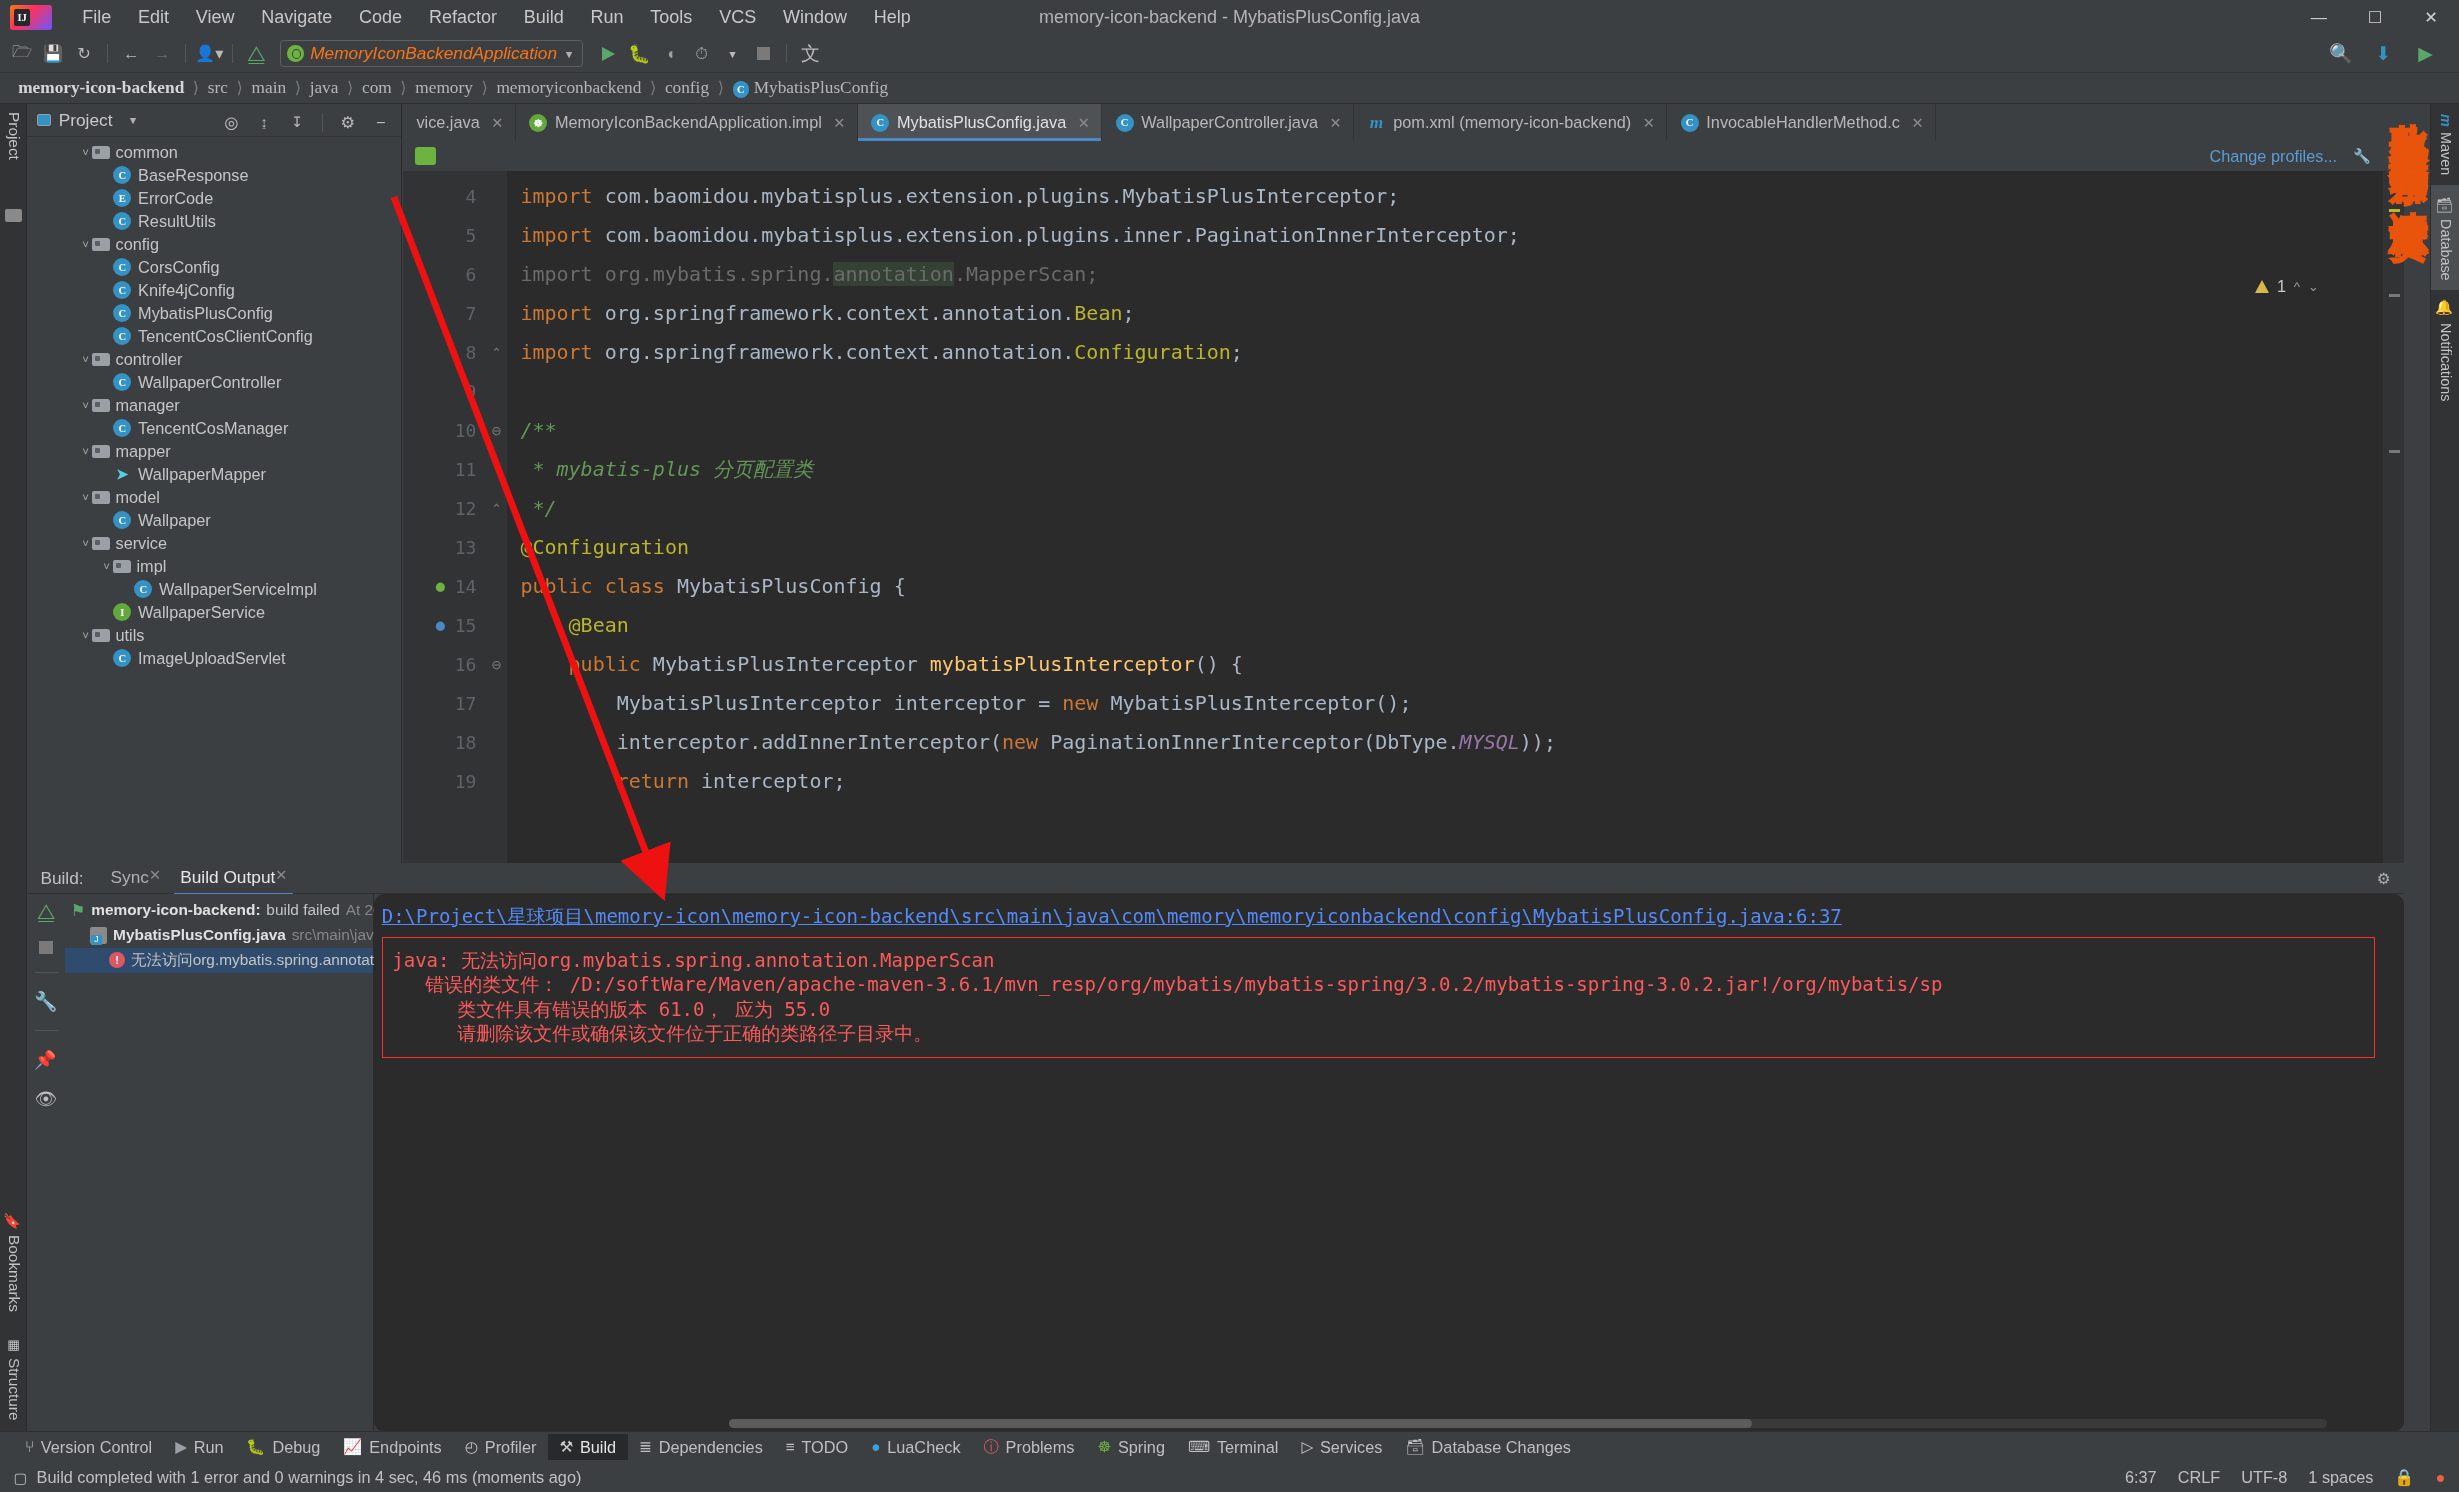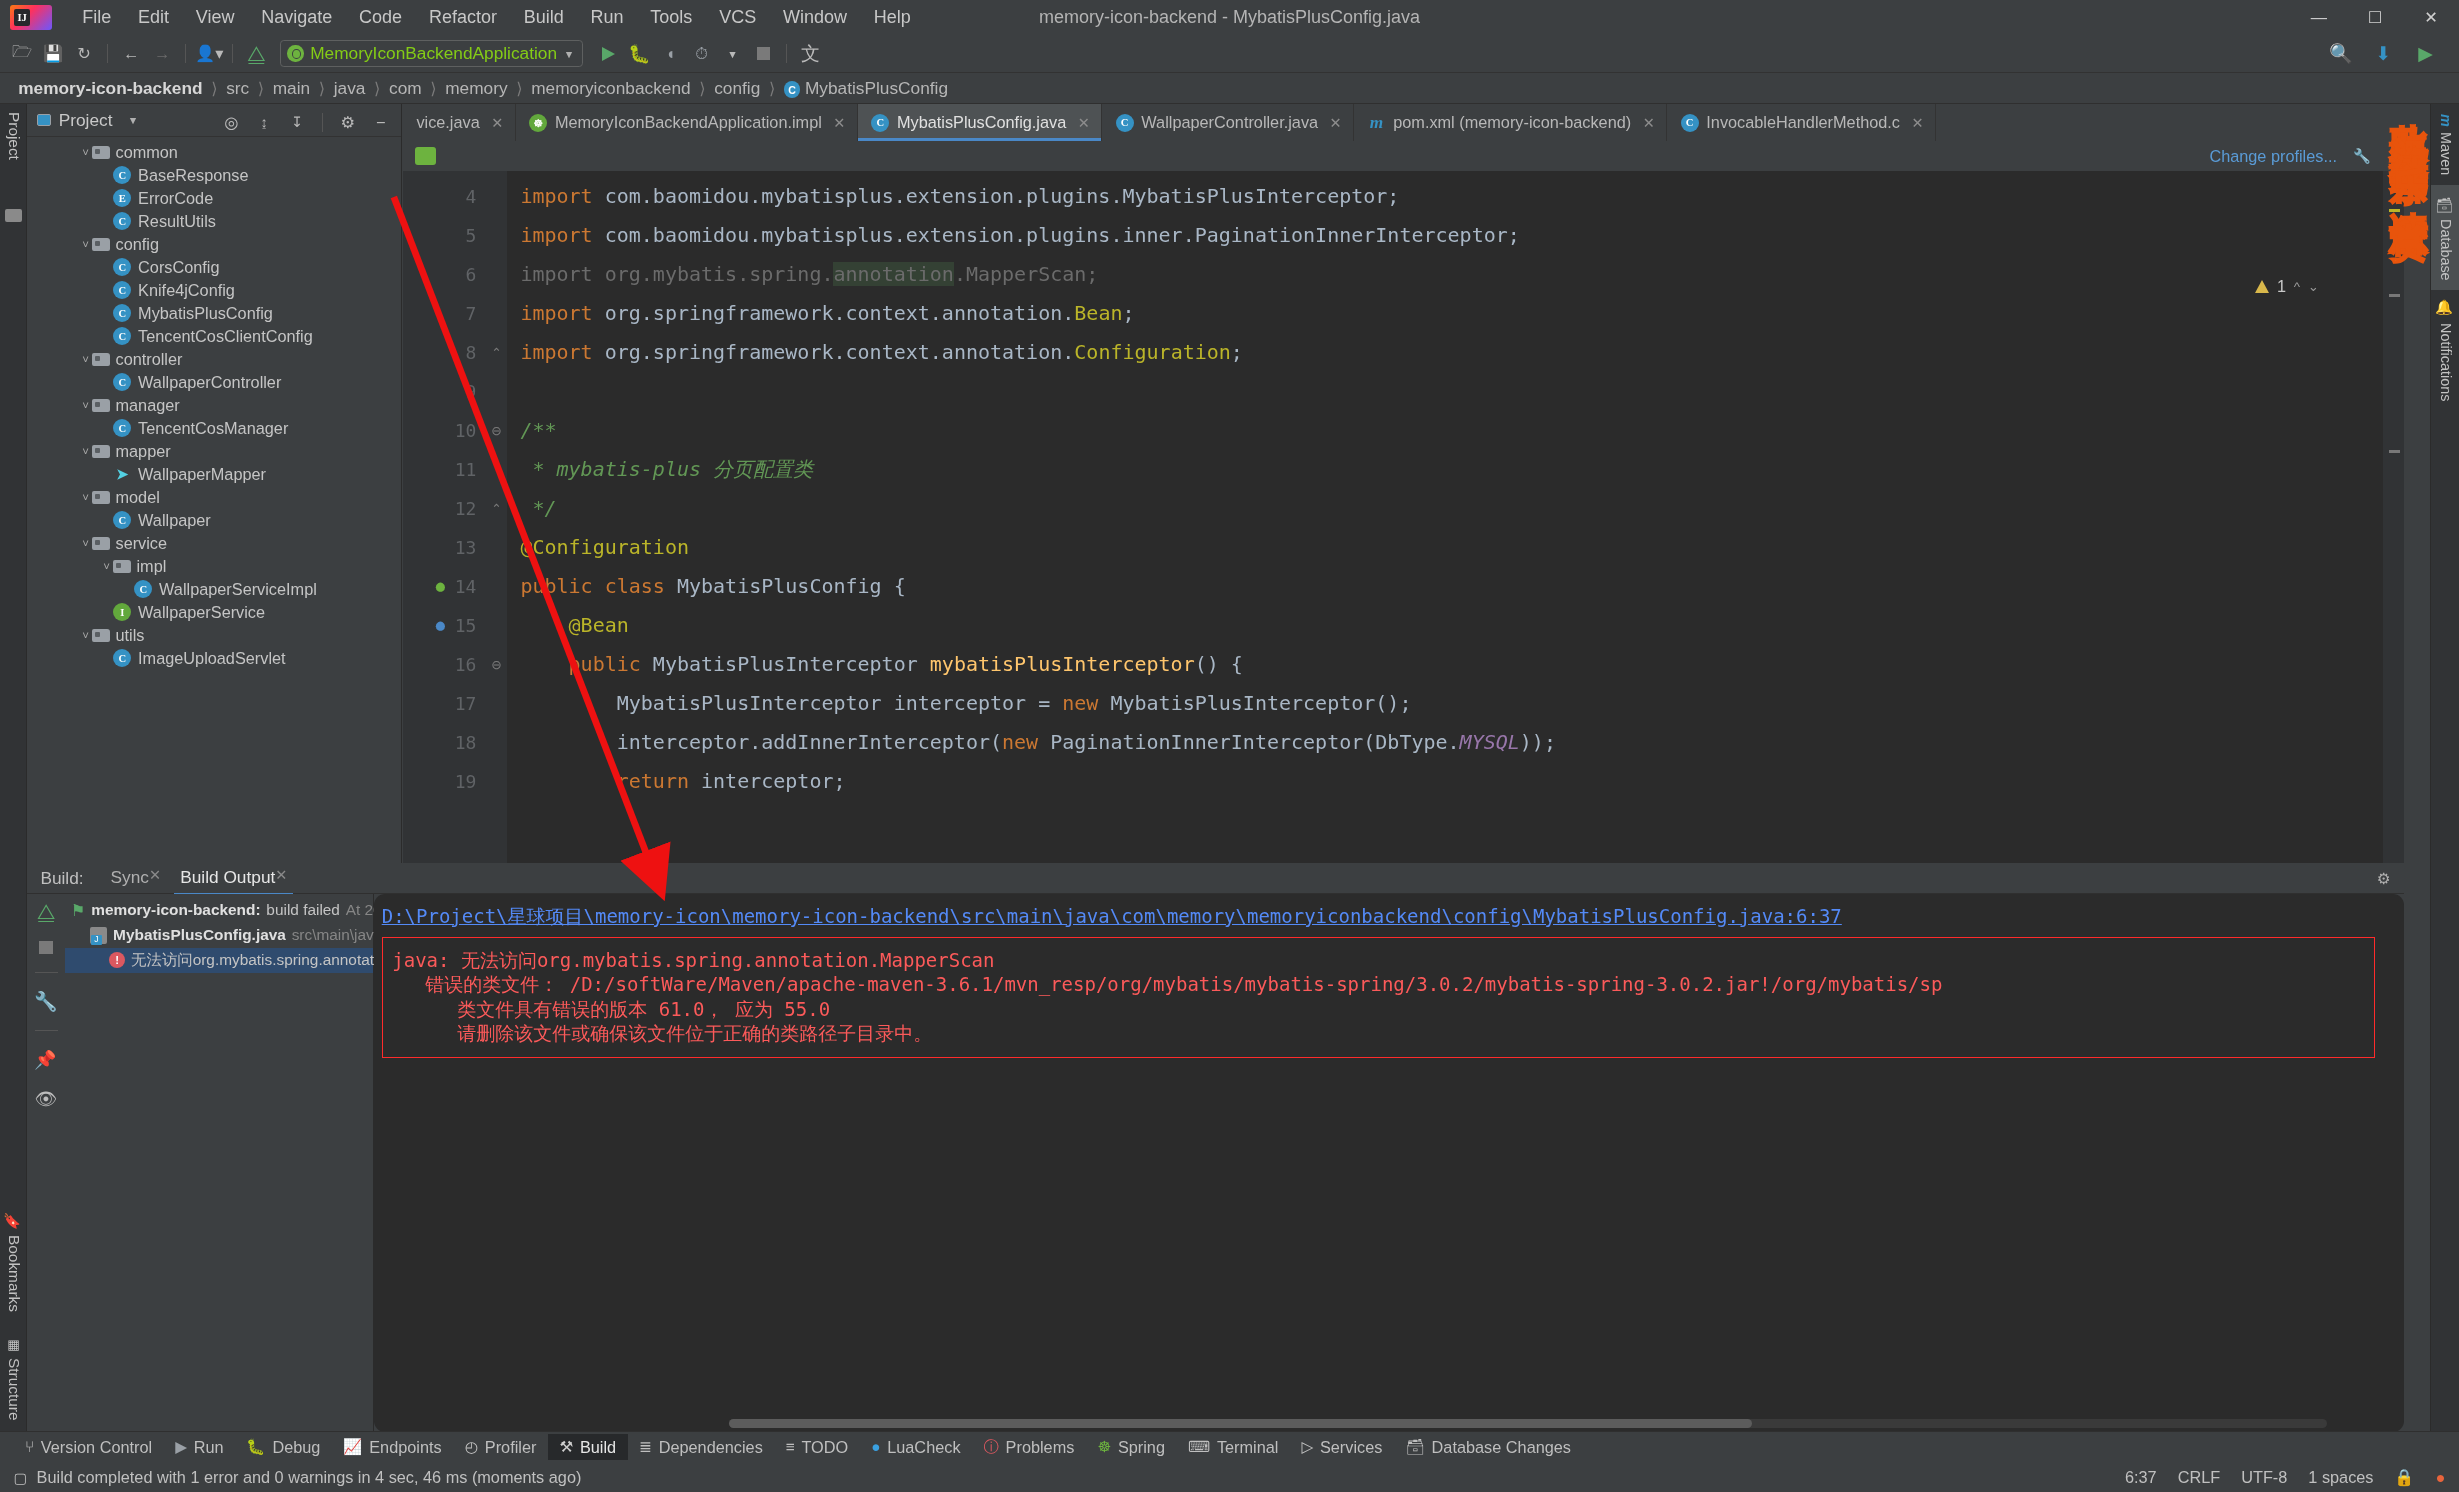--- a/index.html
+++ b/index.html
@@ -54,30 +54,31 @@
     font-size:16.3px;color:#b9b9b9;border-radius:2.9px;
   }
   .tb-sep{width:1px;height:19px;background:#555;margin:0 6.7px;}
   .runcfg{
     display:flex;align-items:center;height:27px;border:1px solid #5e6060;border-radius:3.8px;
     padding:0 7.7px 0 5.8px;margin-left:7.7px;gap:6.7px;background:#3c3f41;
   }
   .runcfg .spring-ico{width:16.3px;height:16.3px;border-radius:50%;background:#6db33f;position:relative;}
   .runcfg .spring-ico:after{content:"";position:absolute;left:4.8px;top:3.8px;width:6.7px;height:7.7px;
     border:1.9px solid #3c3f41;border-radius:50%;}
-  .runcfg .lbl{font-size:17.3px;color:#84cc16;white-space:nowrap;}
+  .runcfg .lbl{font-size:17.3px;color:#f97316;white-space:nowrap;font-style:italic;}
   .runcfg .caret{font-size:10.6px;color:#b0b0b0;}
   .play-tri{width:0;height:0;border-left:13.4px solid #59a869;border-top:7.7px solid transparent;border-bottom:7.7px solid transparent;}
   .stop-sq{width:12.5px;height:12.5px;background:#7a7a7a;}
 
   
   .crumbbar{
     position:absolute;top:73px;left:0;width:2459px;height:31px;
     background:#3c3f41;display:flex;align-items:center;padding-left:13.4px;gap:0;
     border-bottom:1px solid #2f2f2f;
+    font-family:Liberation Serif, serif;
   }
   .crumb{font-size:17.3px;color:#b6b6b6;padding:0 4.8px;white-space:nowrap;}
   .crumb.b{font-weight:bold;color:#d6d6d6;}
   .crumb-sep{color:#7a7a7a;font-size:16.3px;padding:0 3.8px;}
   .crumb-ci{
     width:16.3px;height:16.3px;border-radius:50%;background:#3592c4;color:#fff;
     font-size:10.6px;display:inline-flex;align-items:center;justify-content:center;
     margin-right:4.8px;font-weight:bold;
   }
 

